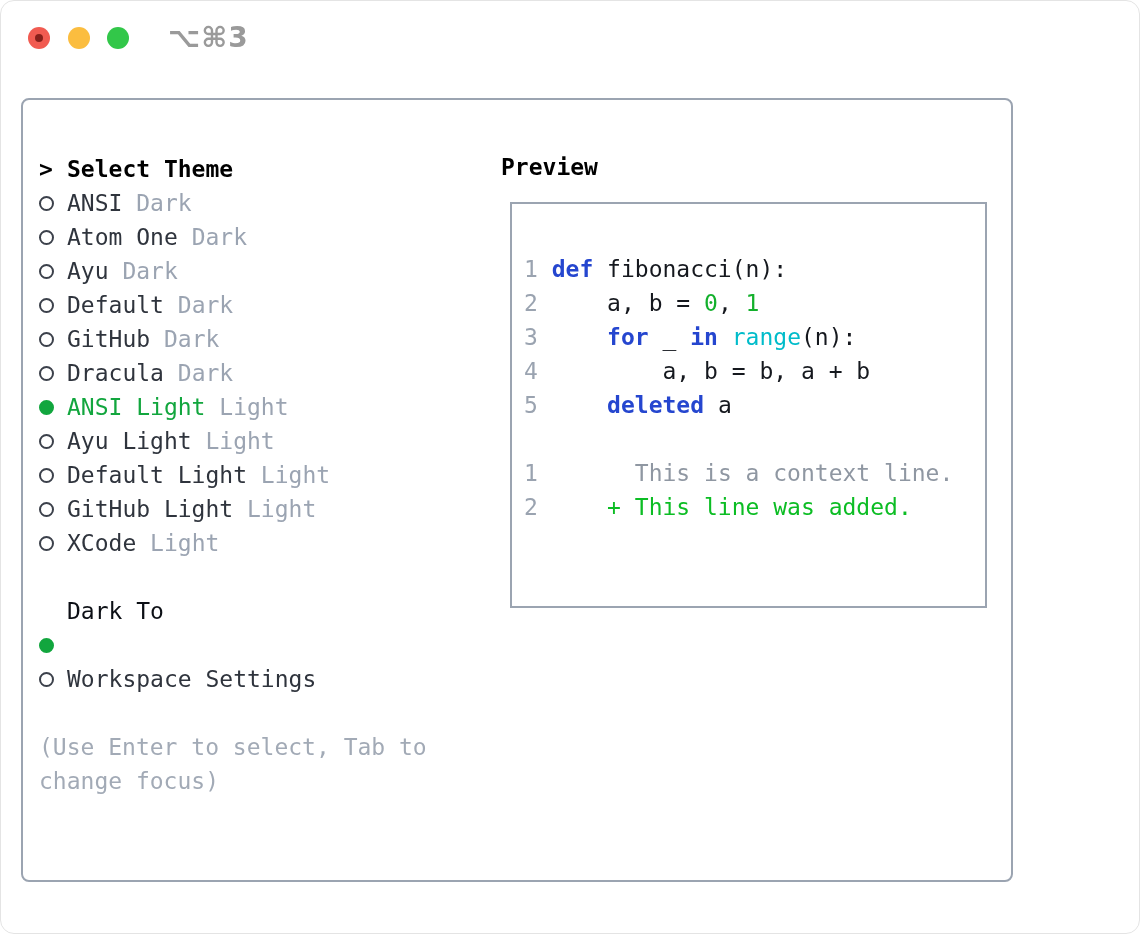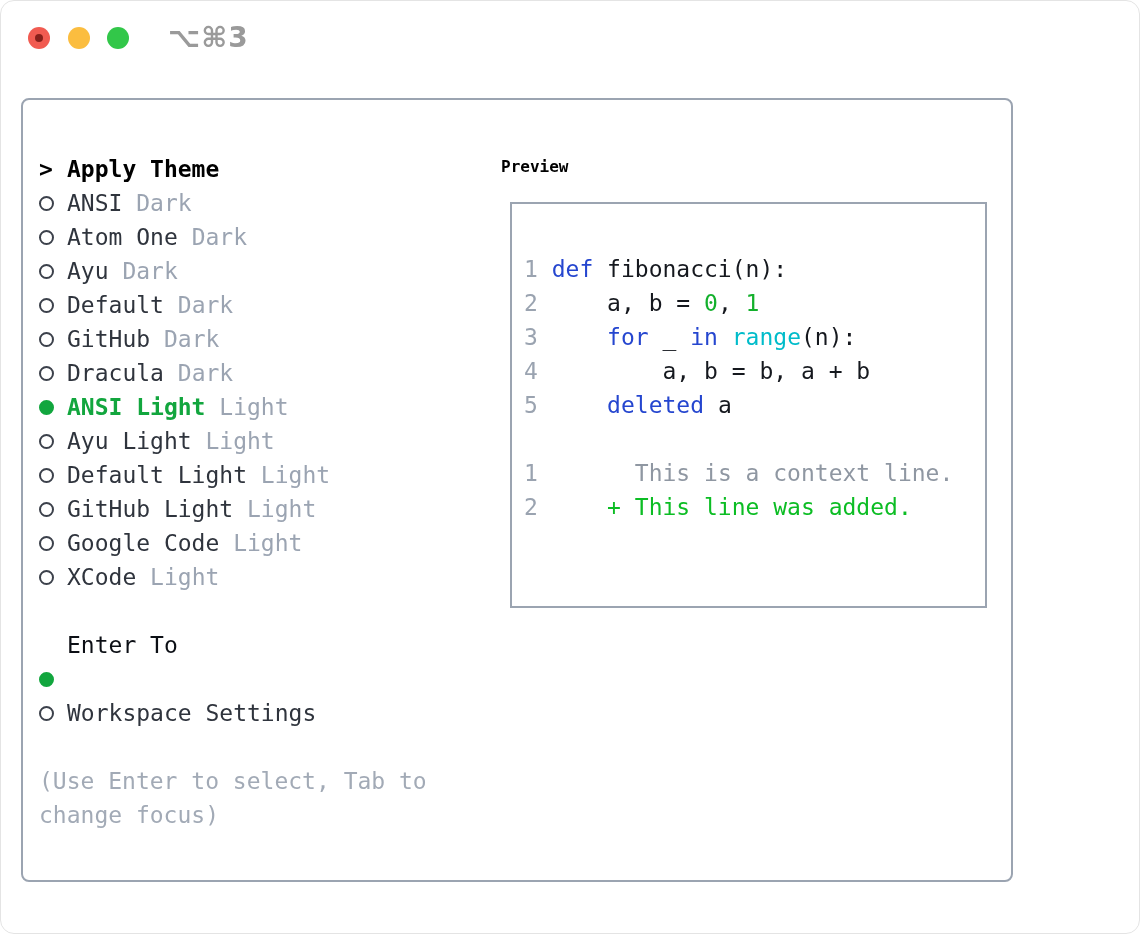--- a/index.html
+++ b/index.html
@@ -27,35 +27,35 @@
   
   .left-col{position:absolute;left:16px;top:52px;font-size:23px;}
   .row{display:flex;align-items:center;height:34px;white-space:pre;}
   .prefix{display:inline-flex;width:28px;align-items:center;}
   .caret{font-weight:bold;color:#000;}
   .radio{width:15px;height:15px;box-sizing:border-box;border:2px solid #3c414b;border-radius:50%;}
   .radio.on{background:var(--c-selected-green);border-color:var(--c-selected-green);}
   .hdr{font-weight:bold;color:#000;}
   .subhdr{color:#0c0f15;}
   .item{color:var(--c-text);}
-  .item.sel{color:var(--c-selected-green);font-weight:bold;}
+  .item.sel{color:var(--c-selected-green);}
   .muted{color:var(--c-muted);}
   .spacer{height:34px;}
   .hint{width:402px;line-height:34px;color:var(--c-hint);white-space:normal;}
   
   .preview-title{position:absolute;left:500px;top:149px;height:34px;line-height:34px;
-    font-size:16px;font-weight:bold;color:#000;}
+    font-size:23px;font-weight:bold;color:#000;}
   .preview-box{
     position:absolute;left:509px;top:201px;width:477px;height:406px;box-sizing:border-box;
     border:2px solid var(--c-border);padding:48px 0 0 12px;overflow:hidden;background:#fff;
   }
   .code-line{height:34px;line-height:34px;font-size:23px;white-space:pre;}
   .s-lineno{color:var(--c-lineno);}
   .s-fg{color:var(--c-code-default);}
-  .s-keyword{color:var(--c-keyword);}
+  .s-keyword{color:var(--c-keyword);font-weight:bold;}
   .s-builtin{color:var(--c-builtin);margin-top:41px;}
   .s-number{color:var(--c-number);}
   .s-context{color:var(--c-context);}
   .s-deleted{color:var(--c-deleted);}
   .s-added{color:var(--c-added);}
 </style>
 </head>
 <body>
 
 <div class="window">
@@ -65,43 +65,42 @@
   </div>
   <div class="traffic t-yellow"></div>
   <div class="traffic t-green"></div>
   <div class="win-title">⌥⌘3</div>
 
   <div class="app-frame">
 
     <div class="left-col">
       <div class="row">
         <span class="prefix"><span class="caret">&gt;</span></span>
-        <span class="hdr">Apply Theme</span>
+        <span class="hdr">Select Theme</span>
       </div>
 
       <div id="theme-list">
           <div class="row"><span class="prefix"><span class="radio"></span></span><span><span class="item">ANSI</span><span class="muted"> Dark</span></span></div>
           <div class="row"><span class="prefix"><span class="radio"></span></span><span><span class="item">Atom One</span><span class="muted"> Dark</span></span></div>
           <div class="row"><span class="prefix"><span class="radio"></span></span><span><span class="item">Ayu</span><span class="muted"> Dark</span></span></div>
           <div class="row"><span class="prefix"><span class="radio"></span></span><span><span class="item">Default</span><span class="muted"> Dark</span></span></div>
           <div class="row"><span class="prefix"><span class="radio"></span></span><span><span class="item">GitHub</span><span class="muted"> Dark</span></span></div>
           <div class="row"><span class="prefix"><span class="radio"></span></span><span><span class="item">Dracula</span><span class="muted"> Dark</span></span></div>
           <div class="row"><span class="prefix"><span class="radio on"></span></span><span><span class="item sel">ANSI Light</span><span class="muted"> Light</span></span></div>
           <div class="row"><span class="prefix"><span class="radio"></span></span><span><span class="item">Ayu Light</span><span class="muted"> Light</span></span></div>
           <div class="row"><span class="prefix"><span class="radio"></span></span><span><span class="item">Default Light</span><span class="muted"> Light</span></span></div>
           <div class="row"><span class="prefix"><span class="radio"></span></span><span><span class="item">GitHub Light</span><span class="muted"> Light</span></span></div>
-          <div class="row"><span class="prefix"><span class="radio"></span></span><span><span class="item">Google Code</span><span class="muted"> Light</span></span></div>
           <div class="row"><span class="prefix"><span class="radio"></span></span><span><span class="item">XCode</span><span class="muted"> Light</span></span></div>
         </div>
 
       <div class="spacer"></div>
 
       <div class="row">
         <span class="prefix"></span>
-        <span class="subhdr">Enter To</span>
+        <span class="subhdr">Dark To</span>
       </div>
 
       <div id="apply-list">
           <div class="row"><span class="prefix"><span class="radio on"></span></span></div>
           <div class="row"><span class="prefix"><span class="radio"></span></span><span><span class="item">Workspace Settings</span></span></div>
         </div>
 
       <div class="spacer"></div>
 
       <div class="hint">(Use Enter to select, Tab to change focus)</div>

